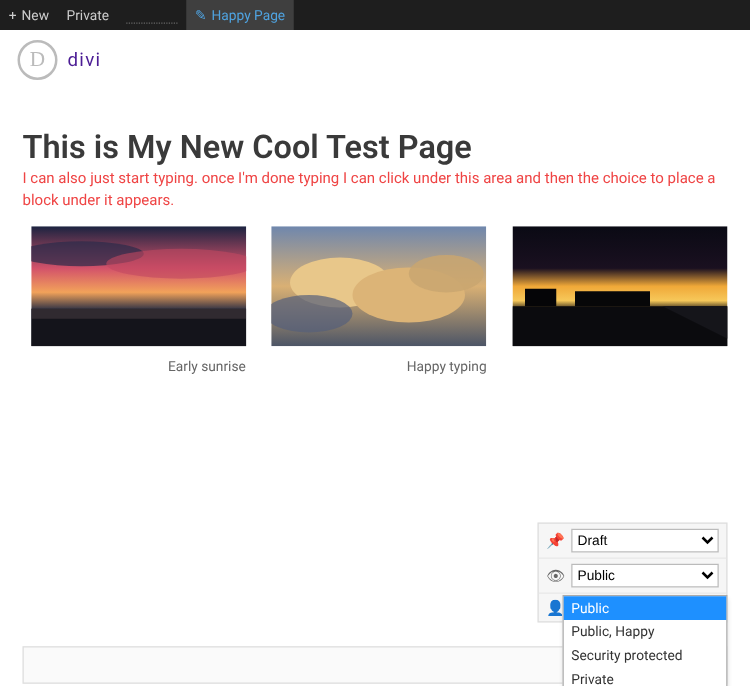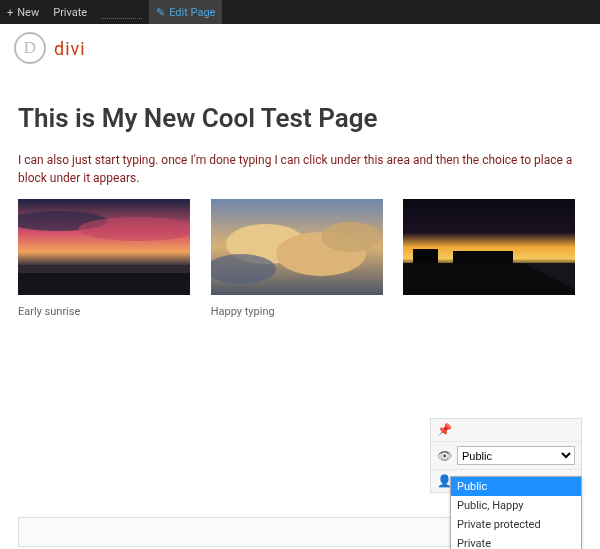--- a/index.html
+++ b/index.html
@@ -3,26 +3,26 @@
 <meta charset="utf-8">
 <style>
 html,body{margin:0;padding:0;font-family:-apple-system,BlinkMacSystemFont,"Segoe UI",Roboto,sans-serif;background:#fff;color:#333;width:600px}
 .topbar{background:#1e1e1e;height:24px;display:flex;align-items:center;font-size:11px;color:#ccc;position:relative}
 .tb-item{display:flex;align-items:center;padding:0 7px;height:24px;cursor:pointer}
 .tb-item.active{background:#3f3f3f;color:#4fa3e0}
 .tb-icon{margin-right:4px;font-size:11px}
 .underline{border-bottom:1px dotted #666;padding:0 4px}
 .logo-bar{padding:8px 14px 20px 14px;display:flex;align-items:center;border-bottom:1px solid transparent}
 .logo-circle{width:28px;height:28px;border:2px solid #bbb;border-radius:50%;display:flex;align-items:center;justify-content:center;margin-right:8px;color:#bbb;font-family:Georgia,serif;font-size:17px}
-.logo-text{font-size:18px;color:#c2410c;letter-spacing:1px}
+.logo-text{font-size:15px;color:#4c1d95;letter-spacing:1px}
 .content{padding:12px 18px 120px 18px}
-h1.title{font-size:26px;font-weight:600;color:#3a3a3a;margin:6px 0 18px 0}
-.intro{font-size:12px;color:#7f1d1d;line-height:1.5;margin:0 0 12px 0}
+h1.title{font-size:26px;font-weight:600;color:#3a3a3a;margin:6px 0 0 0}
+.intro{font-size:12px;color:#ef4444;line-height:1.5;margin:0 0 12px 0}
 .gallery{display:flex;gap:14px;margin-bottom:4px}
-.thumb{flex:1;display:flex;flex-direction:column;align-items:flex-start}
+.thumb{flex:1;display:flex;flex-direction:column;align-items:flex-end}
 .thumb svg{width:172px;height:96px;display:block}
 .caption{font-size:11px;color:#666;margin-top:10px}
 .panel{position:absolute;right:18px;top:418px;width:150px;background:#f6f6f6;border:1px solid #ddd;font-size:11px}
 .row{display:flex;align-items:center;border-bottom:1px solid #e7e7e7;padding:4px 6px;gap:6px}
 .row:last-child{border-bottom:none}
 .row-icon{width:14px;color:#666;font-size:12px;text-align:center}
 .row select{flex:1;font-size:11px;border:1px solid #bbb;background:#fff;height:19px}
 .dropdown{position:absolute;right:18px;top:476px;width:130px;background:#fff;border:1px solid #aaa;font-size:11px;box-shadow:0 2px 4px rgba(0,0,0,.15);z-index:10}
 .opt{padding:3px 6px;cursor:pointer}
 .opt.selected{background:#1e90ff;color:#fff}
@@ -40,21 +40,21 @@
     <span>New</span>
   </div>
   <div class="tb-item">
     <span>Private</span>
   </div>
   <div class="tb-item">
     <span class="underline">&nbsp;&nbsp;&nbsp;&nbsp;&nbsp;&nbsp;&nbsp;&nbsp;&nbsp;&nbsp;&nbsp;&nbsp;</span>
   </div>
   <div class="tb-item active">
     <span class="tb-icon">✎</span>
-    <span>Edit Page</span>
+    <span>Happy Page</span>
   </div>
 </div>
 
 <div class="logo-bar">
   <div class="logo-circle">
         <span>D</span>
       </div>
   <div class="logo-text">divi</div>
 </div>
 
@@ -121,37 +121,40 @@
         <rect x="50" y="52" width="60" height="12" fill="#070708"></rect>
       </svg>
       <div class="caption"></div>
     </div>
   </div>
 </div>
 
 <div class="panel">
   <div class="row">
     <span class="row-icon">📌</span>
+    <select>
+      <option>Draft</option>
+    </select>
   </div>
   <div class="row">
     <span class="row-icon">👁</span>
     <select>
       <option>Public</option>
     </select>
   </div>
   <div class="row">
     <span class="row-icon">👤</span>
     <span style="flex:1"></span>
   </div>
 </div>
 
 <div class="dropdown">
   <div class="opt selected">Public</div>
   <div class="opt">Public, Happy</div>
-  <div class="opt">Private protected</div>
+  <div class="opt">Security protected</div>
   <div class="opt">Private</div>
 </div>
 
 <div class="bottom-bar">
   <span class="save-frag">Sa</span>
 </div>
 
 </div>
 
 </body></html>

